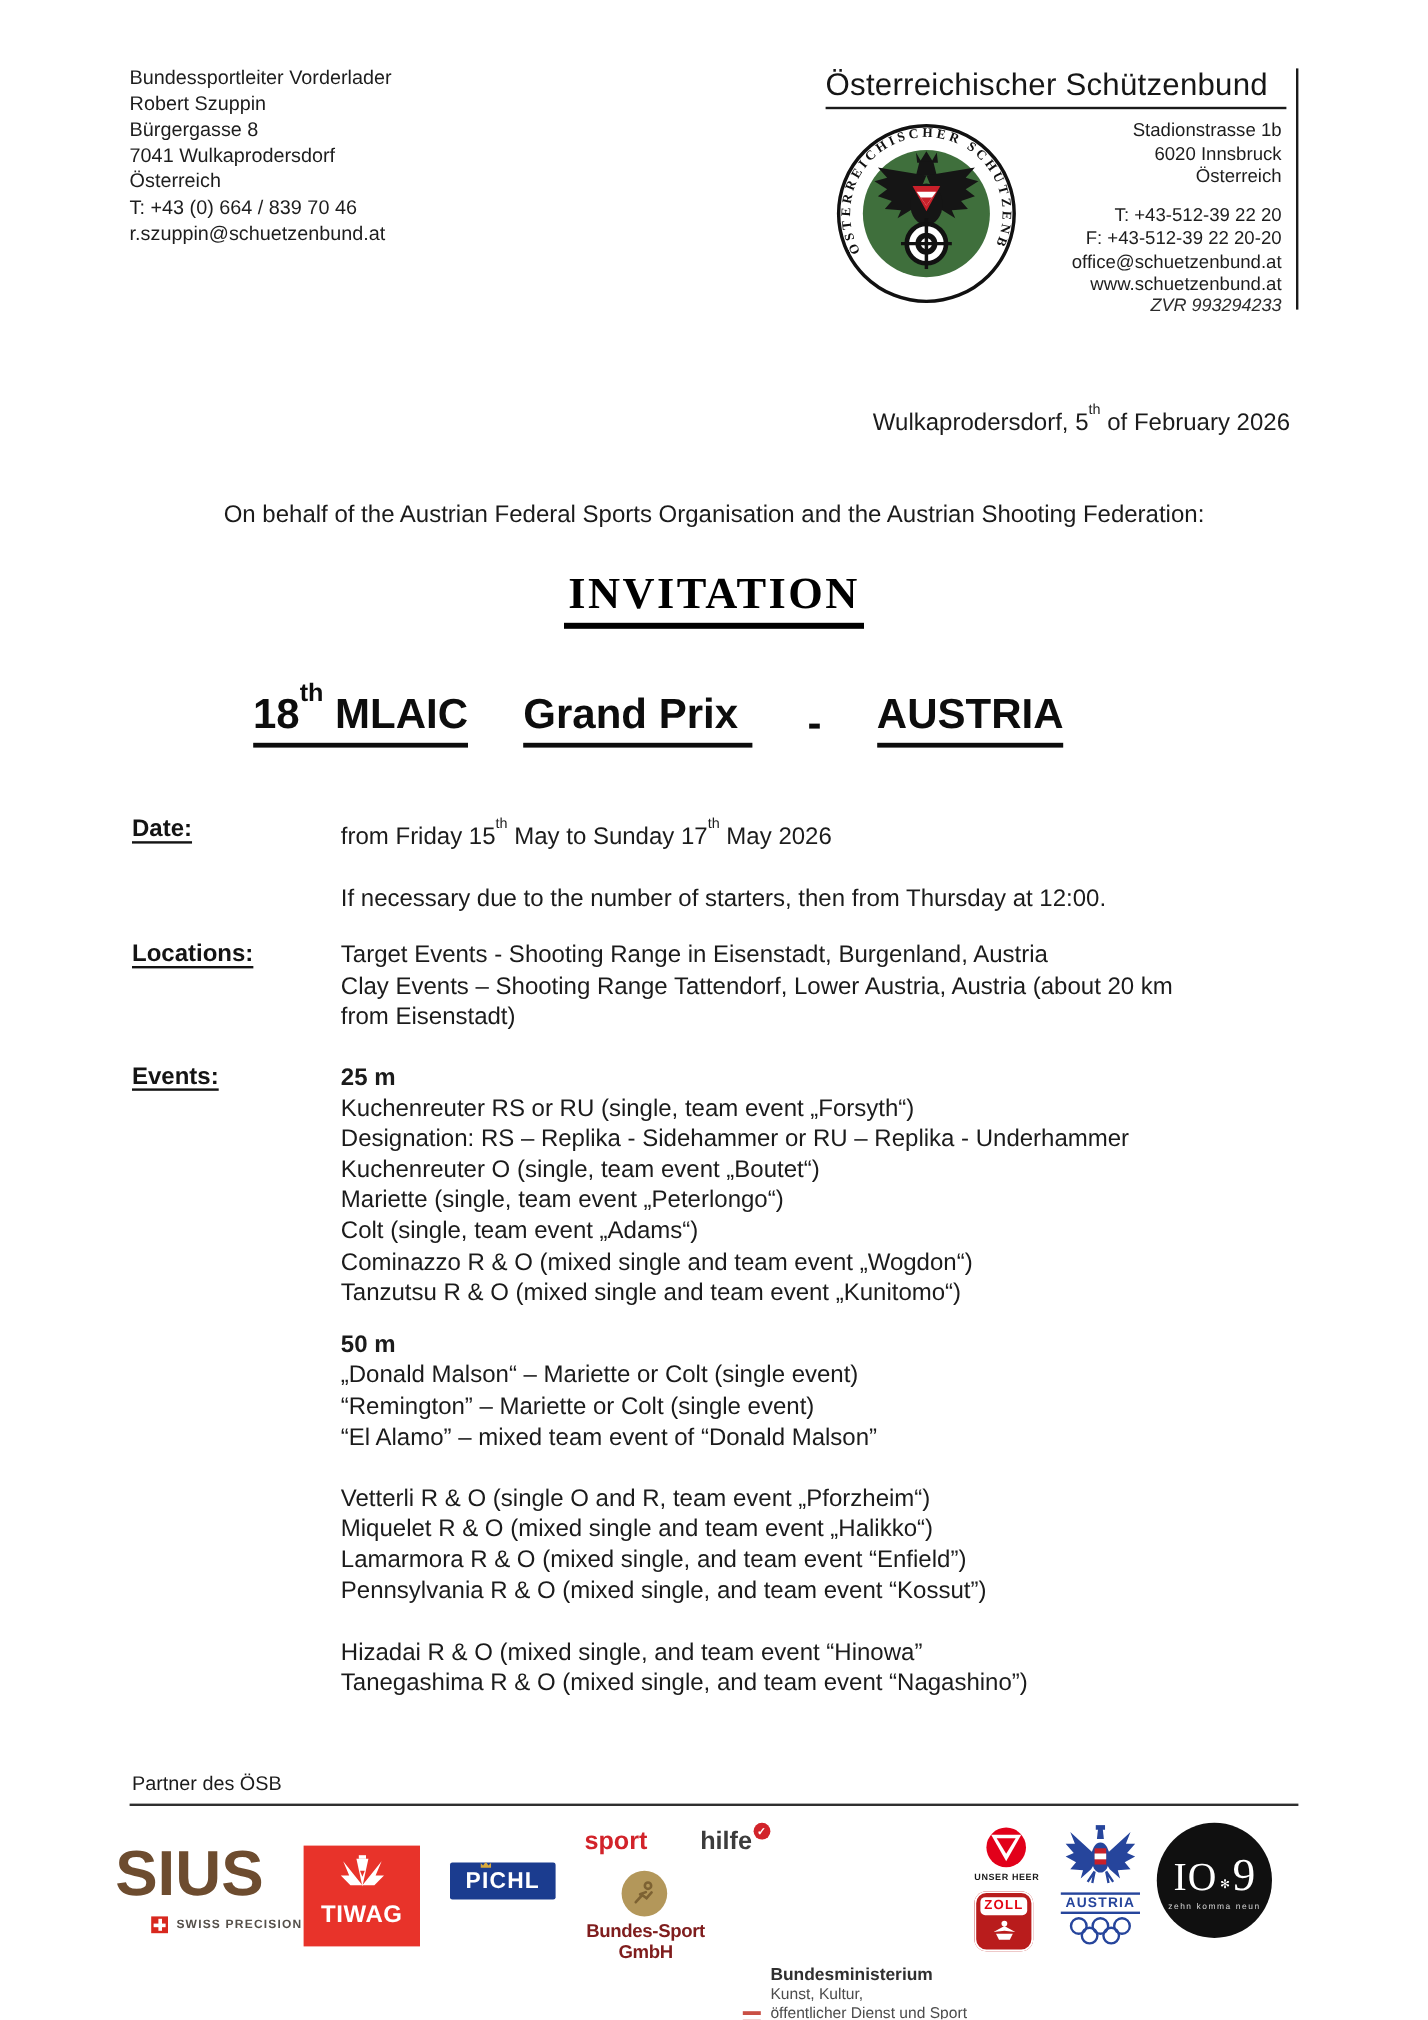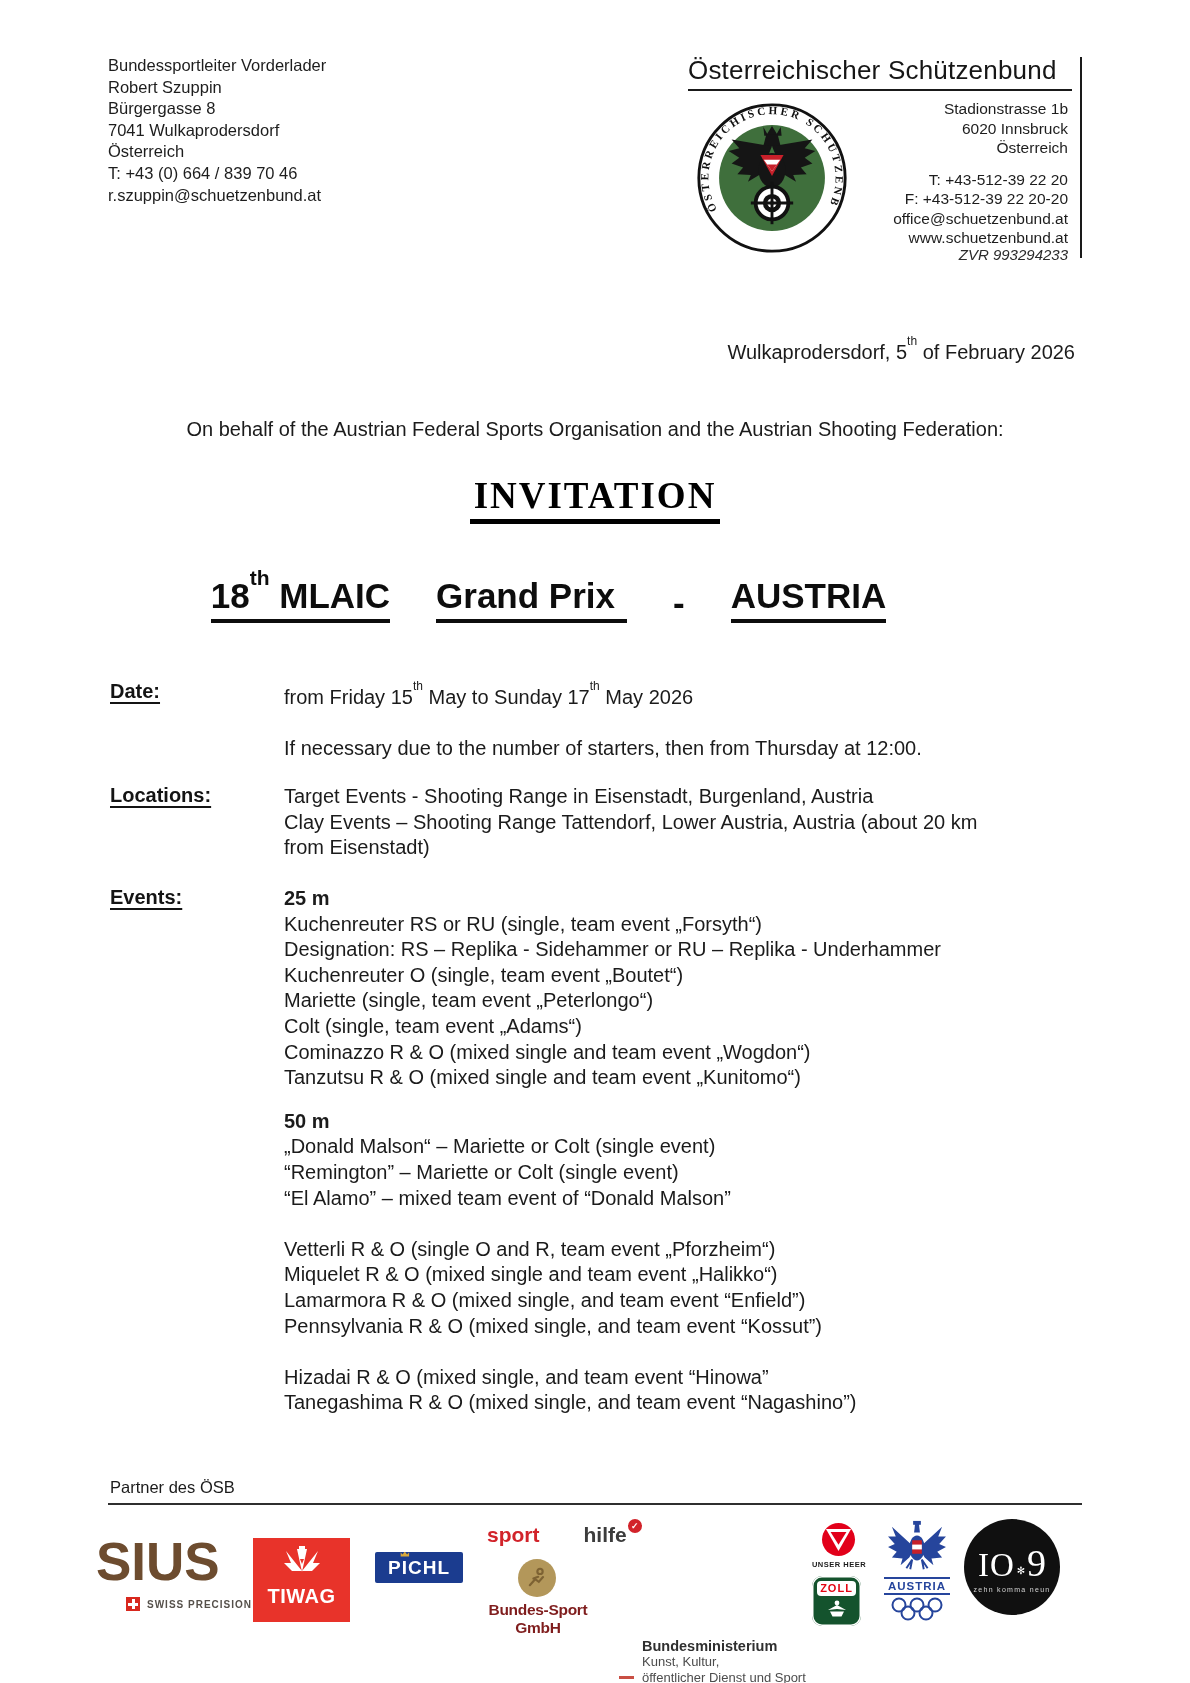--- a/index.html
+++ b/index.html
@@ -79,21 +79,21 @@
                    background:linear-gradient(180deg,#c94f44 0 33%,#ffffff 33% 66%,#c94f44 66% 100%); }
   .ministry-title { font-size:14.5px; font-weight:bold; color:#2f2f2f; line-height:16px; }
   .ministry-line { font-size:13px; color:#4c4c4c; line-height:16px; }
 
   .heer-circle { position:absolute; left:822px; top:1523px; width:33px; height:33px; border-radius:50%; background:#e2001a; }
   .heer-tri  { position:absolute; inset:0; background:#fff; clip-path:polygon(12% 18%, 88% 18%, 50% 85%); }
   .heer-tri2 { position:absolute; inset:0; background:#e2001a; clip-path:polygon(26% 27%, 74% 27%, 50% 66%); }
   .heer-caption { position:absolute; left:808px; top:1560px; width:62px; text-align:center; font-size:7.5px; font-weight:800;
                   letter-spacing:0.5px; color:#1a1a1a; }
 
-  .zoll-badge { position:absolute; left:812px; top:1576px; width:49px; height:50px; background:#14532d; border-radius:10px;
+  .zoll-badge { position:absolute; left:812px; top:1576px; width:49px; height:50px; background:#b91c1c; border-radius:10px;
                 box-shadow:inset 0 0 0 1.5px #fff; display:flex; flex-direction:column; align-items:center; }
   .zoll-band { margin-top:5px; width:39px; height:15px; background:#fff; border-radius:4px; text-align:center; line-height:15px;
                color:#e30613; font-weight:900; font-size:11px; letter-spacing:1px; }
 
   .austria-eagle { position:absolute; left:886px; top:1519px; }
   .austria-name { position:absolute; left:884px; top:1577px; width:66px; text-align:center; font-size:11.5px; font-weight:800;
                   letter-spacing:1px; color:#26459c; border-top:2px solid #26459c; border-bottom:2px solid #26459c; padding:1px 0; }
   .rings { position:absolute; left:887px; top:1596px; }
 
   .io9 { position:absolute; left:964px; top:1519px; width:96px; height:96px; border-radius:50%; background:#101010; color:#fff;

